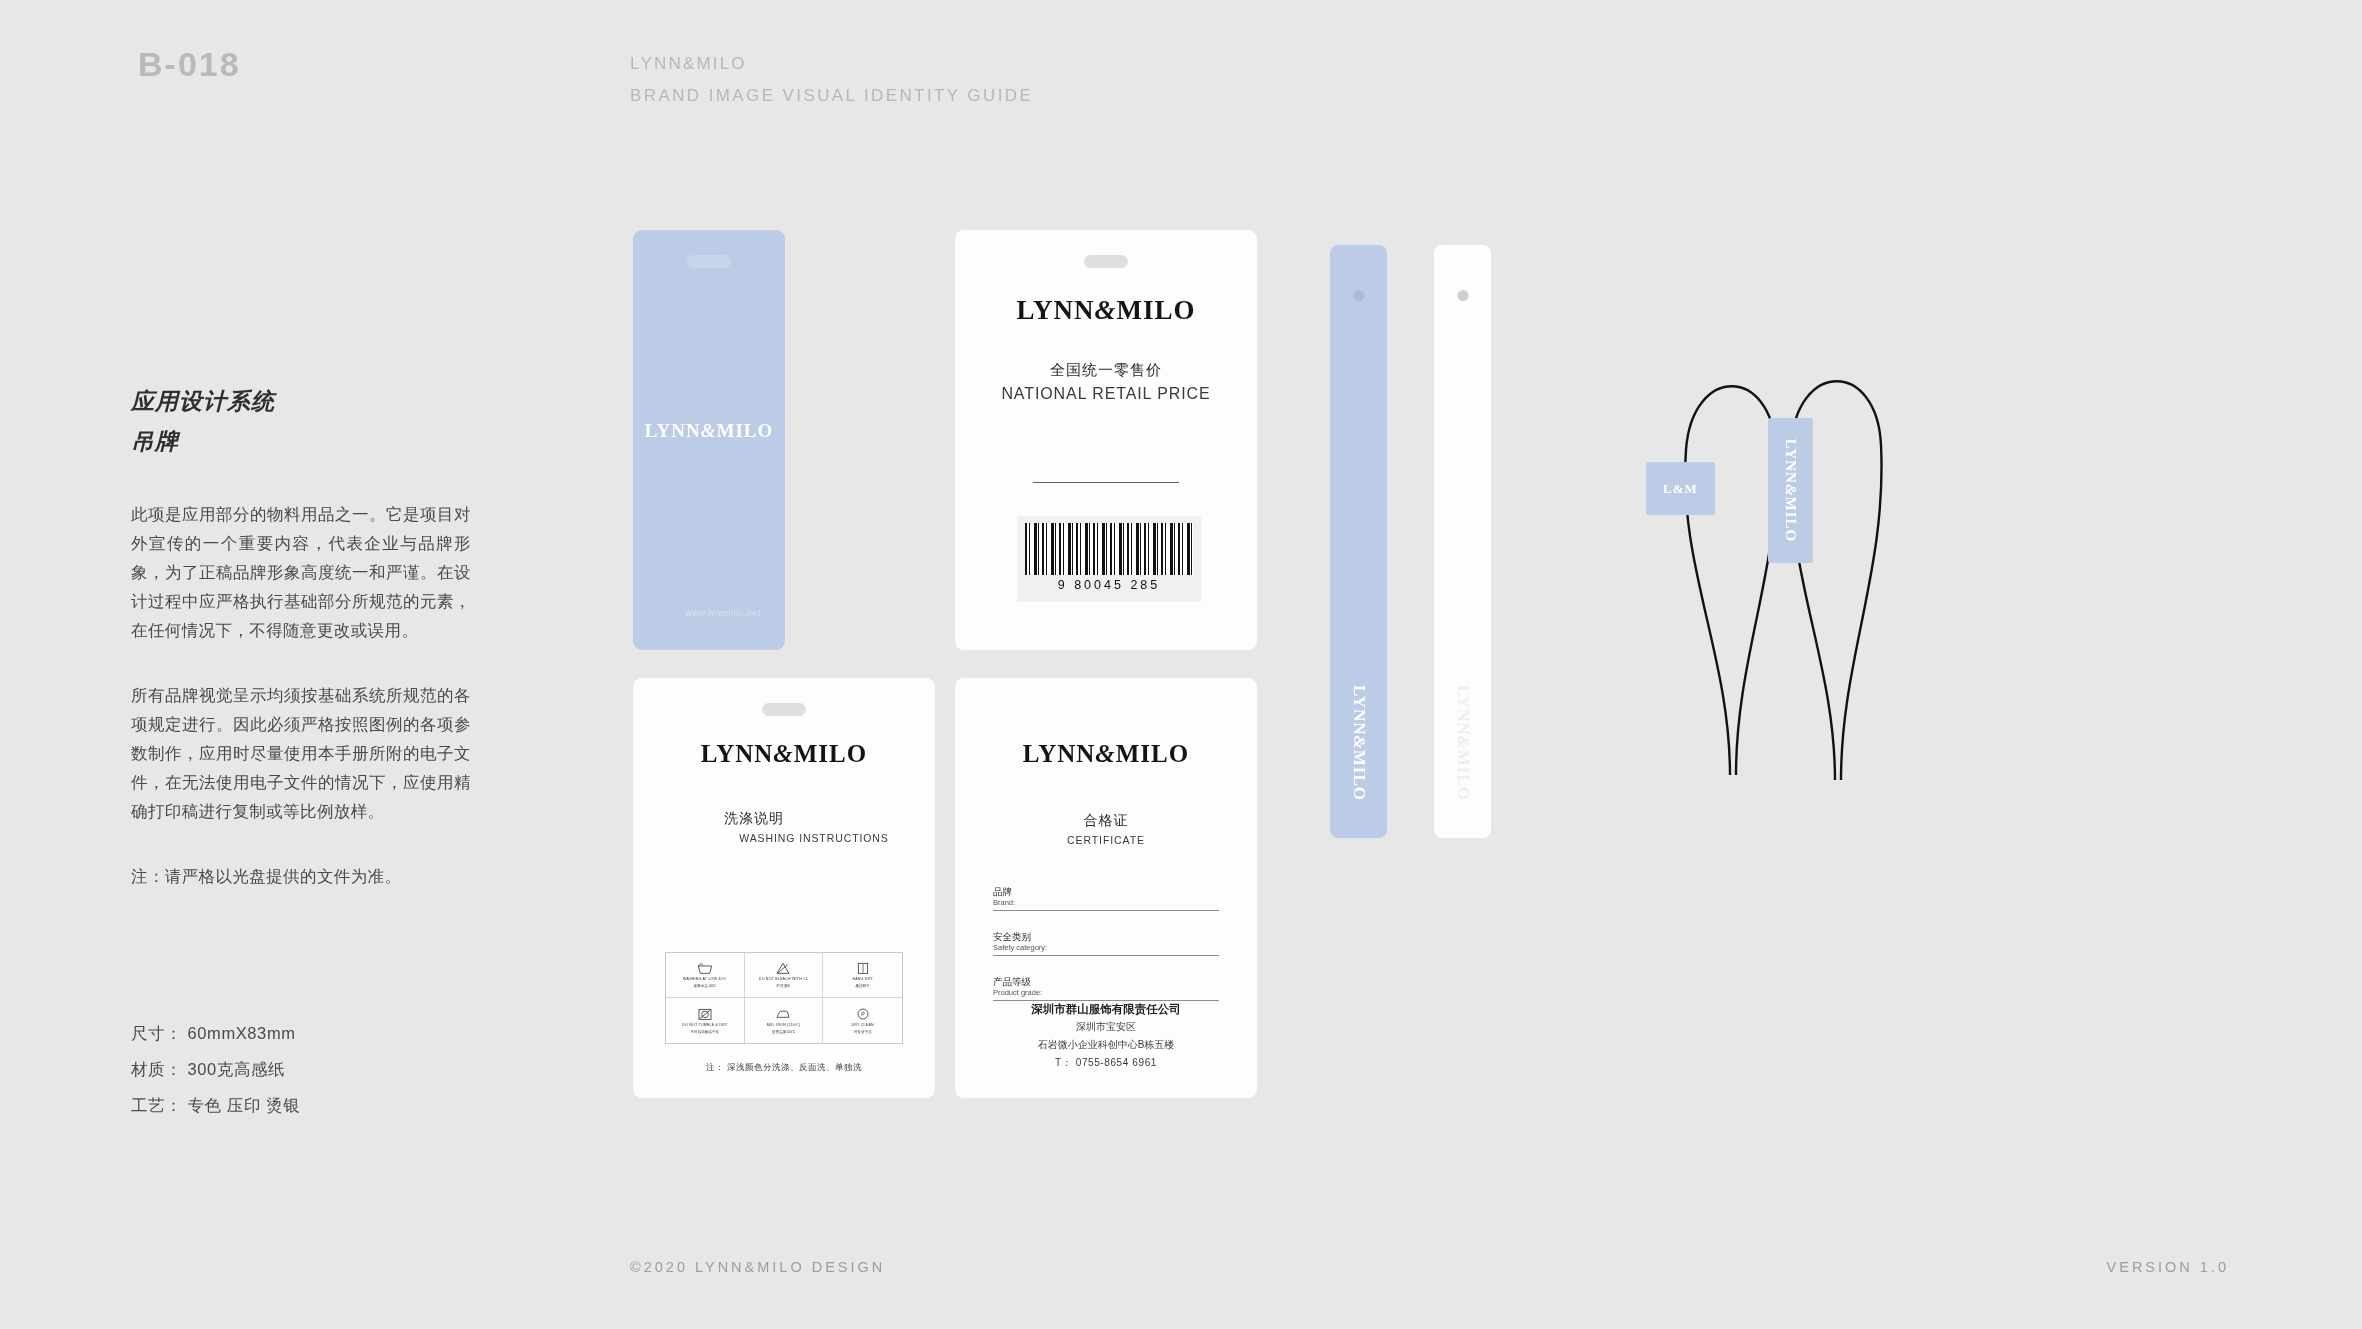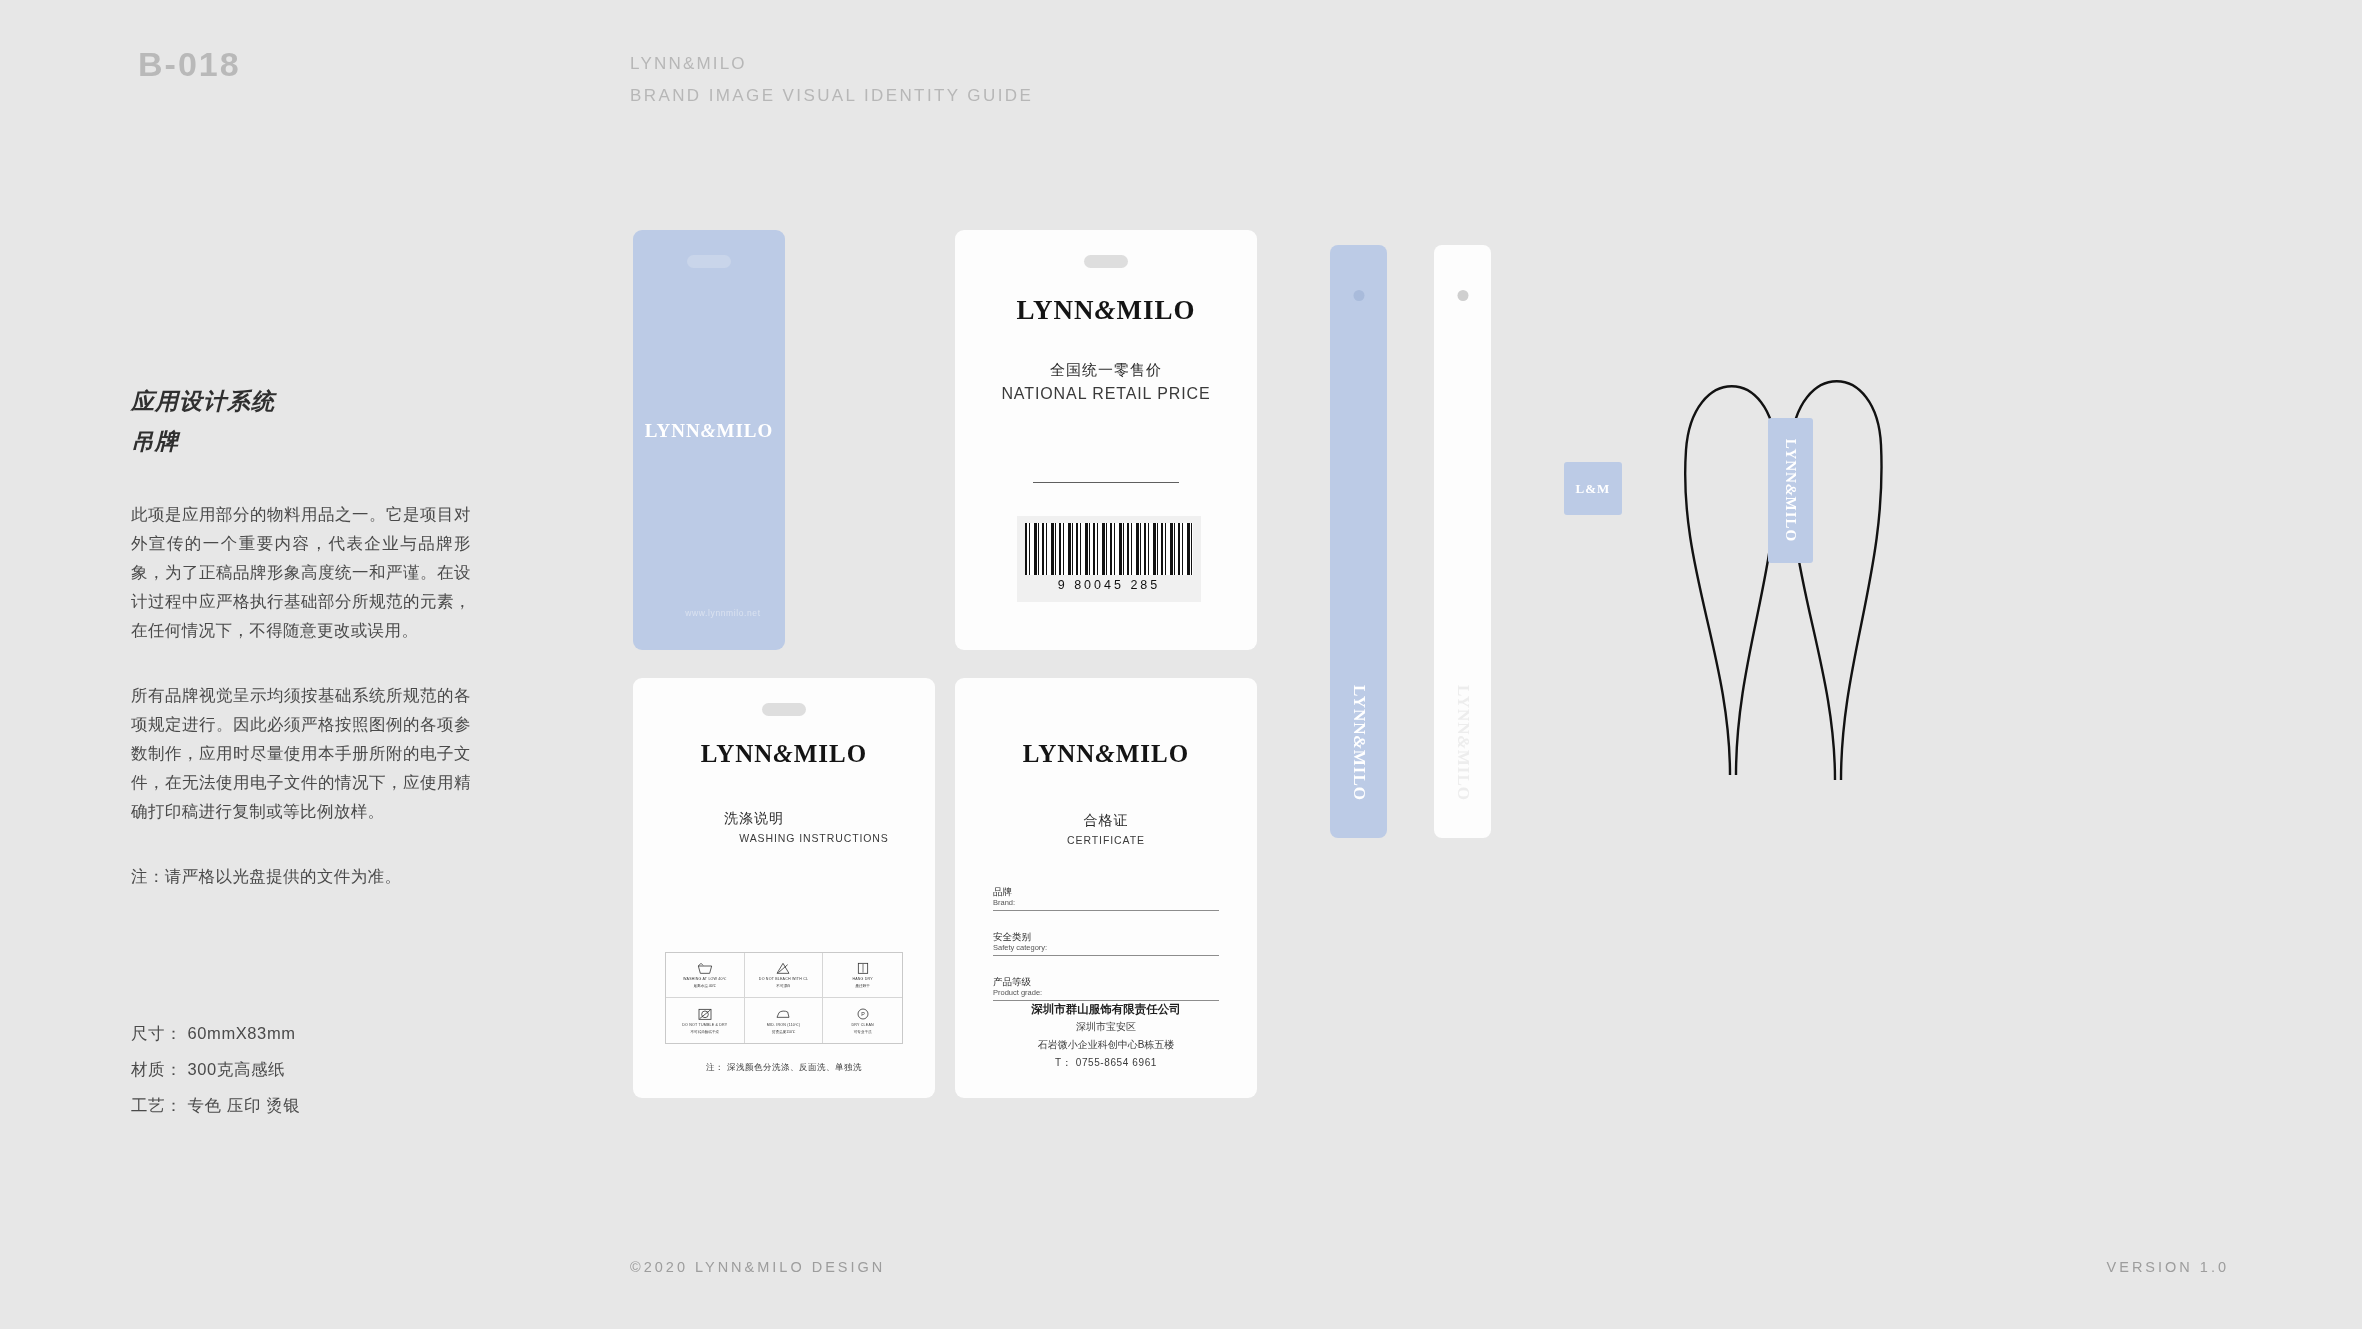--- a/index.html
+++ b/index.html
@@ -135,21 +135,21 @@
   #strip-blue .vlogo{color:#ffffff;bottom:85px;}
   #strip-white .vlogo{color:#ededed;bottom:85px;}
 
   
   .loop-wrap{position:absolute;}
   #loop1{left:1660px;top:235px;width:140px;height:545px;}
   #loop2{left:1765px;top:240px;width:140px;height:545px;}
   .loop-label{
     position:absolute;border-radius:3px;display:flex;align-items:center;justify-content:center;
   }
-  #loop1-label{left:1564px;top:462px;width:58px;height:53px;background:#bccbe6;}
+  #loop1-label{left:1646px;top:462px;width:69px;height:53px;background:#bccbe6;}
   #loop1-label span{color:#fff;font-size:13px;}
   #loop2-label{left:1768px;top:418px;width:45px;height:145px;background:#bccbe6;}
   #loop2-label span{
     color:#fff;font-size:15px;white-space:nowrap;transform:rotate(90deg);
   }
 </style>
 </head>
 <body>
 
 <div class="page">

